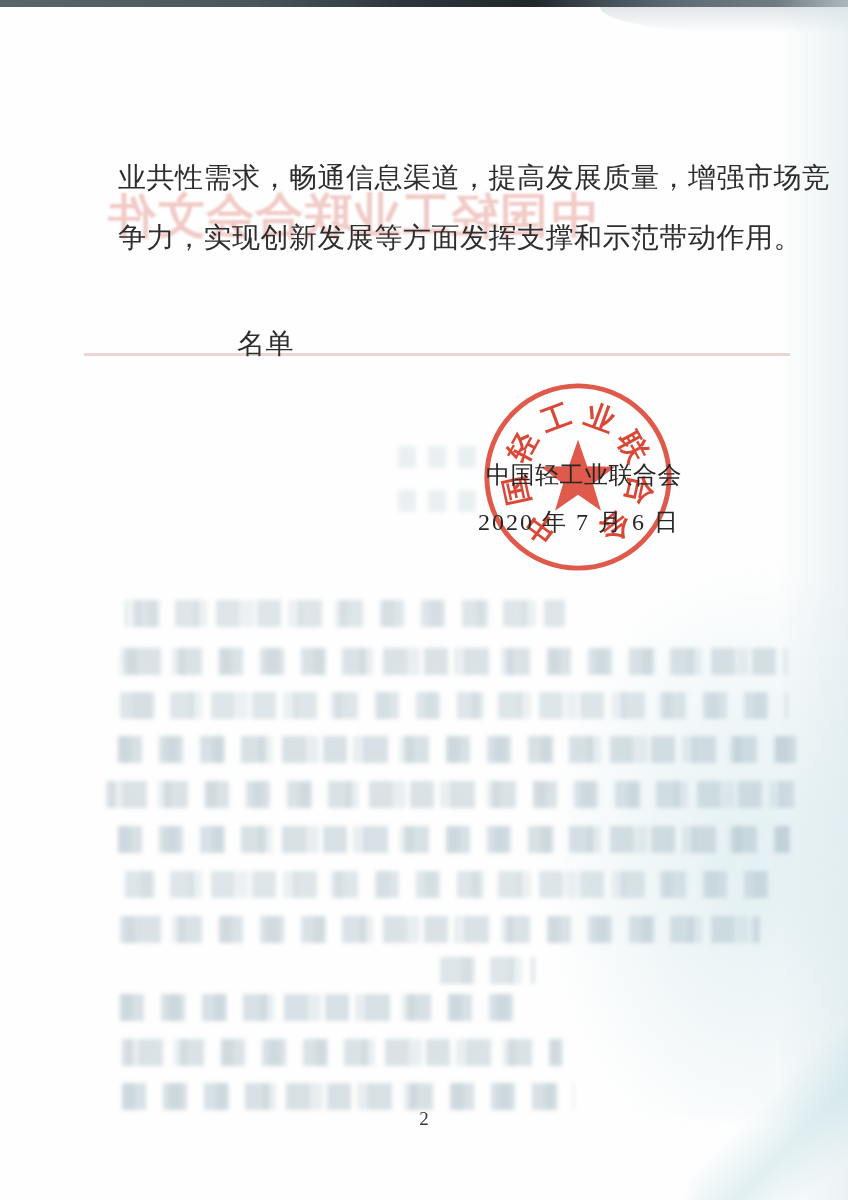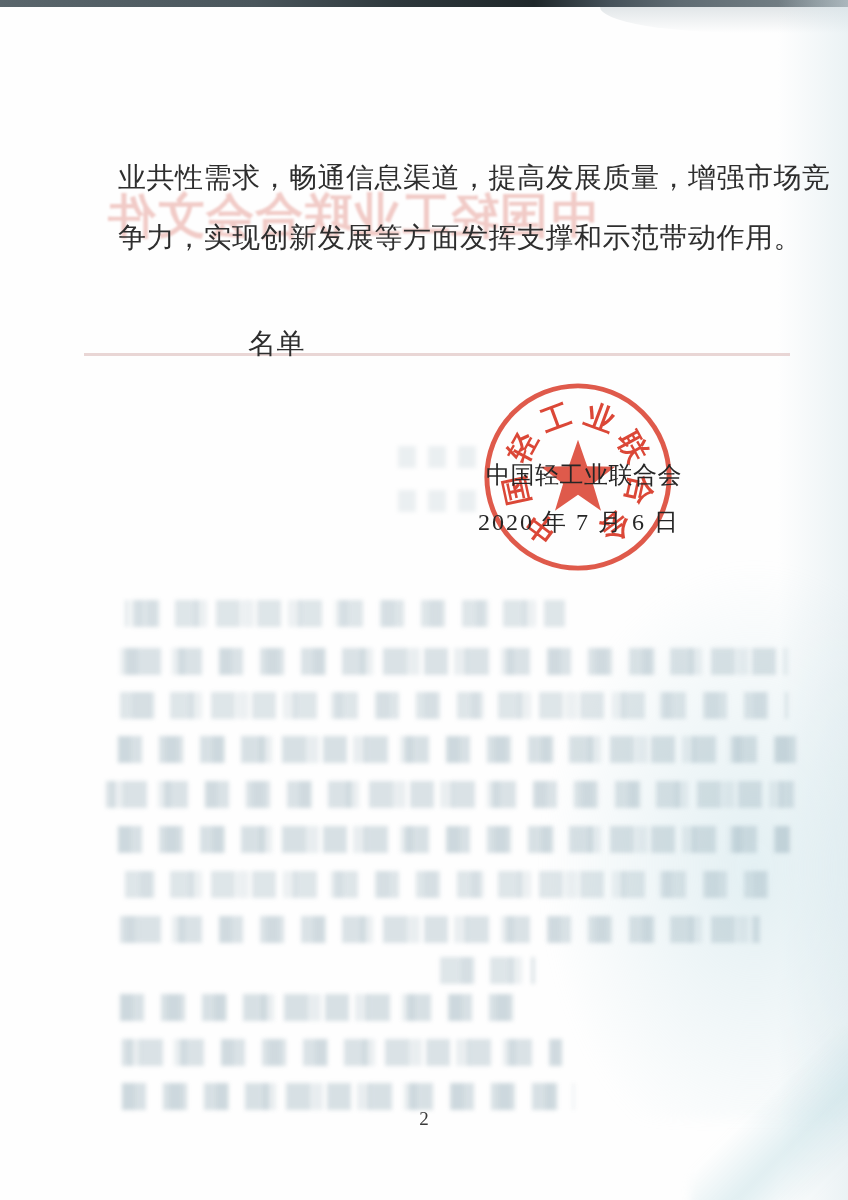--- a/index.html
+++ b/index.html
@@ -135,20 +135,20 @@
         <text x="100" y="46" text-anchor="middle" transform="rotate(20.428571428571416 100 100)" class="seal-char">业</text>
         <text x="100" y="46" text-anchor="middle" transform="rotate(61.28571428571428 100 100)" class="seal-char">联</text>
         <text x="100" y="46" text-anchor="middle" transform="rotate(102.14285714285714 100 100)" class="seal-char">合</text>
         <text x="100" y="46" text-anchor="middle" transform="rotate(143 100 100)" class="seal-char">会</text>
       </g>
   </svg>
 
   <div class="doc-text" style="left:118px;top:220px;">争力，实现创新发展等方面发挥支撑和示范带动作用。</div>
   <div class="doc-text" style="left:118px;top:160px;">业共性需求，畅通信息渠道，提高发展质量，增强市场竞</div>
 
-  <div class="doc-text" style="left:248px;top:326px;">名单</div>
+  <div class="doc-text" style="left:237px;top:326px;">名单</div>
 
   <div class="sig-org">中国轻工业联合会</div>
   <div class="sig-date">2020 年 7 月 6 日</div>
 
   <div class="page-number">2</div>
 
 </div>
 
 </body></html>

